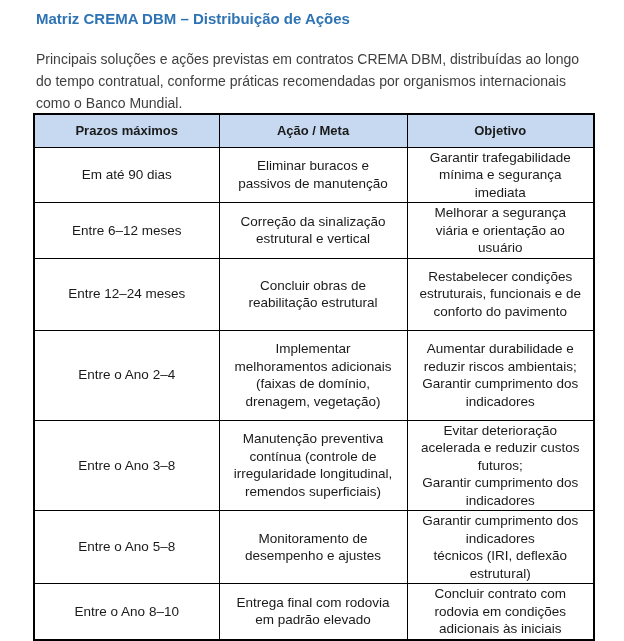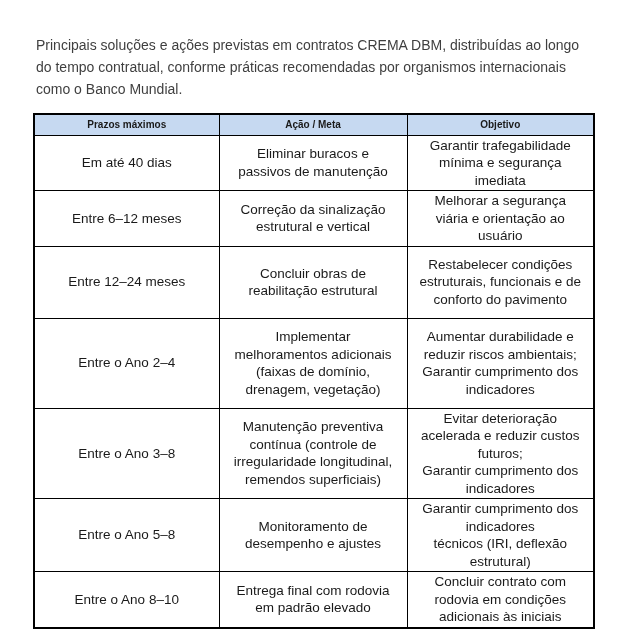--- a/index.html
+++ b/index.html
@@ -19,21 +19,21 @@
     position: absolute;
     left: 36px; top: 10px;
     margin: 0;
     font-size: 15px;
     font-weight: bold;
     color: #2E74B5;
     white-space: nowrap;
   }
   .intro {
     position: absolute;
-    left: 36px; top: 34px;
+    left: 36px; top: 48px;
     width: 562px;
     margin: 0;
     font-size: 14px;
     line-height: 22px;
     color: #3F3F3F;
   }
   table.actions-table {
     position: absolute;
     left: 33px; top: 113px;
     width: 560px;
@@ -49,57 +49,58 @@
     font-size: 13.5px;
     line-height: 17.5px;
     color: #1A1A1A;
     white-space: pre-line;
     overflow: hidden;
   }
   .actions-table th {
     background: #C6D9F1;
     font-weight: bold;
     height: 18px;
-    font-size: 10px;
-    padding: 1px 4px;
+    font-size: 13px;
+    padding: 7px 4px;
     white-space: nowrap;
   }
   
   .actions-table tbody tr:nth-child(1) td { height: 54px; }
   .actions-table tbody tr:nth-child(2) td { height: 53px; }
   .actions-table tbody tr:nth-child(3) td { height: 72px; }
   .actions-table tbody tr:nth-child(4) td { height: 90px; margin-top: 34px; }
   .actions-table tbody tr:nth-child(5) td { height: 88px; }
   .actions-table tbody tr:nth-child(6) td { height: 67px; }
   .actions-table tbody tr:nth-child(7) td { height: 53px; }
 </style>
 </head>
 <body>
 
 <div class="page">
 
+  <h1 class="doc-title">Matriz CREMA DBM – Distribuição de Ações</h1>
 
   <p class="intro">Principais soluções e ações previstas em contratos CREMA DBM, distribuídas ao longo do tempo contratual, conforme práticas recomendadas por organismos internacionais como o Banco Mundial.</p>
 
   <table class="actions-table">
     <colgroup>
       <col style="width:185px">
       <col style="width:188px">
       <col style="width:187px">
     </colgroup>
     <thead>
       <tr>
         <th>Prazos máximos</th>
         <th>Ação / Meta</th>
         <th>Objetivo</th>
       </tr>
     </thead>
     <tbody>
       <tr>
-        <td>Em até 40 dias</td>
+        <td>Em até 90 dias</td>
         <td>Eliminar buracos e passivos de manutenção</td>
         <td>Garantir trafegabilidade mínima e segurança imediata</td>
       </tr>
       <tr>
         <td>Entre 6–12 meses</td>
         <td>Correção da sinalização estrutural e vertical</td>
         <td>Melhorar a segurança viária e orientação ao usuário</td>
       </tr>
       <tr>
         <td>Entre 12–24 meses</td>

